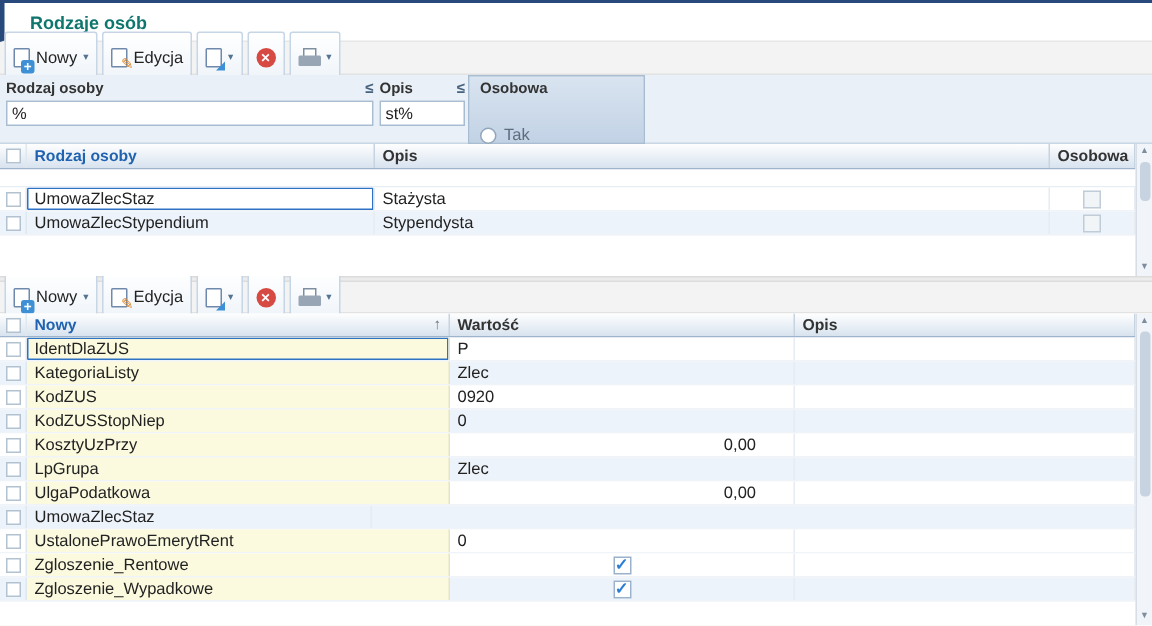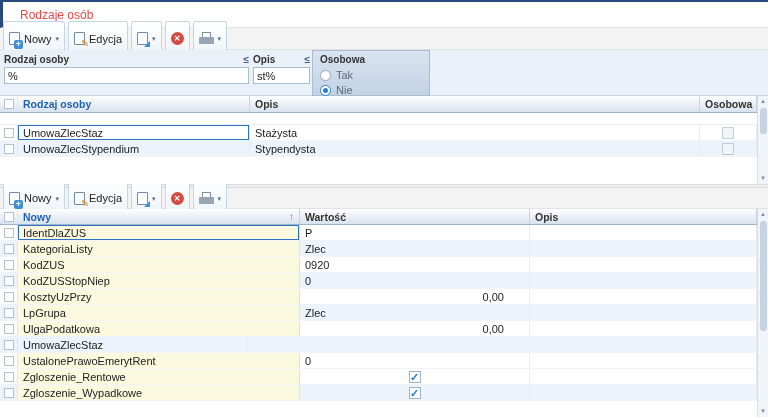--- a/index.html
+++ b/index.html
@@ -9,21 +9,21 @@
   --yellow:#fbfadf;
   --check:#2a7fd4;
 }
 *{margin:0;padding:0;box-sizing:border-box}
 html,body{width:768px;height:417px;overflow:hidden}
 body{font-family:"Liberation Sans",sans-serif;font-size:11px;color:#222;background:#f2f2f2}
 .app{position:relative;width:768px;height:417px;background:#fff;overflow:hidden;border-top:2px solid #27497c}
 
 
 .titlebar{height:26px;background:#fff;border-left:3px solid #27497c;border-bottom:1px solid #e6e6e6;display:flex;align-items:center;padding-left:17px}
-.titlebar .t{font-weight:normal;font-size:12px;color:#ef4444}
+.titlebar .t{font-weight:bold;font-size:12px;color:#0f766e}
 
 
 .toolbar{height:22px;background:#f3f3f3;display:flex;align-items:center;gap:3px;padding:0 3px;border-bottom:1px solid #e2e2e2}
 .toolbar.second{height:21px}
 .tbtn{display:inline-flex;align-items:center;gap:4px;height:18px;padding:17px 5px;border:1px solid #c6d6e6;border-radius:2px;background:linear-gradient(#ffffff,#edf3f9);cursor:pointer}
 .tbtn .lbl{color:#222;white-space:nowrap}
 .caret{font-size:7px;color:#55738f;line-height:1}
 .caret::after{content:"▾"}
 .icon-doc{position:relative;width:11px;height:13px;background:#fff;border:1px solid #6e89ac;border-radius:1px}
 .icon-doc.plus::after{content:"+";position:absolute;right:-4px;bottom:-5px;width:9px;height:9px;background:#3d8fd6;color:#fff;font-size:9px;line-height:9px;font-weight:bold;text-align:center;border-radius:2px}
@@ -38,21 +38,21 @@
 
 .filterbar{position:relative;height:46px;background:#e9f0f7;border-bottom:1px solid #c9d6e4}
 .fcol{position:absolute;top:3px}
 .fhead{display:flex;justify-content:space-between;align-items:center;font-weight:bold;font-size:10px;color:#333;height:13px}
 .fop{font-weight:bold;color:#46627e;font-size:10px}
 .finput{display:block;margin-top:1px;height:17px;background:#fff;border:1px solid #a8bdd2;padding:0 3px;font-size:11px;width:100%;font-family:"Liberation Sans",sans-serif;color:#222}
 .f-rodzaj{left:4px;width:245px}
 .f-opis{left:253px;width:57px}
 .osob{position:absolute;left:312px;top:0;width:118px;height:46px;background:linear-gradient(#d9e4f0,#c2d2e5);border:1px solid #a8bdd2;padding:2px 7px}
 .osob .fhead{justify-content:flex-start}
-.radio-row{display:flex;align-items:center;gap:5px;margin-top:3px;color:#5d6d7e}
+.radio-row{display:flex;align-items:center;gap:5px;margin-top:18px;color:#5d6d7e}
 .radio{width:11px;height:11px;border:1px solid #93a7bc;border-radius:50%;background:#fff;display:inline-block;position:relative;flex:0 0 auto}
 .radio.sel{border-color:var(--check)}
 .radio.sel::after{content:"";position:absolute;left:2px;top:2px;width:5px;height:5px;border-radius:50%;background:var(--check)}
 
 
 .grid{position:relative;background:#fff;overflow:hidden}
 .grid1{height:88px}
 .grid2{height:208px}
 .gbody,.ghead{width:757px}
 .ghead{display:flex;height:17px;background:linear-gradient(#fefefe,#d8e3ef);border-bottom:1px solid #9db4cc}

